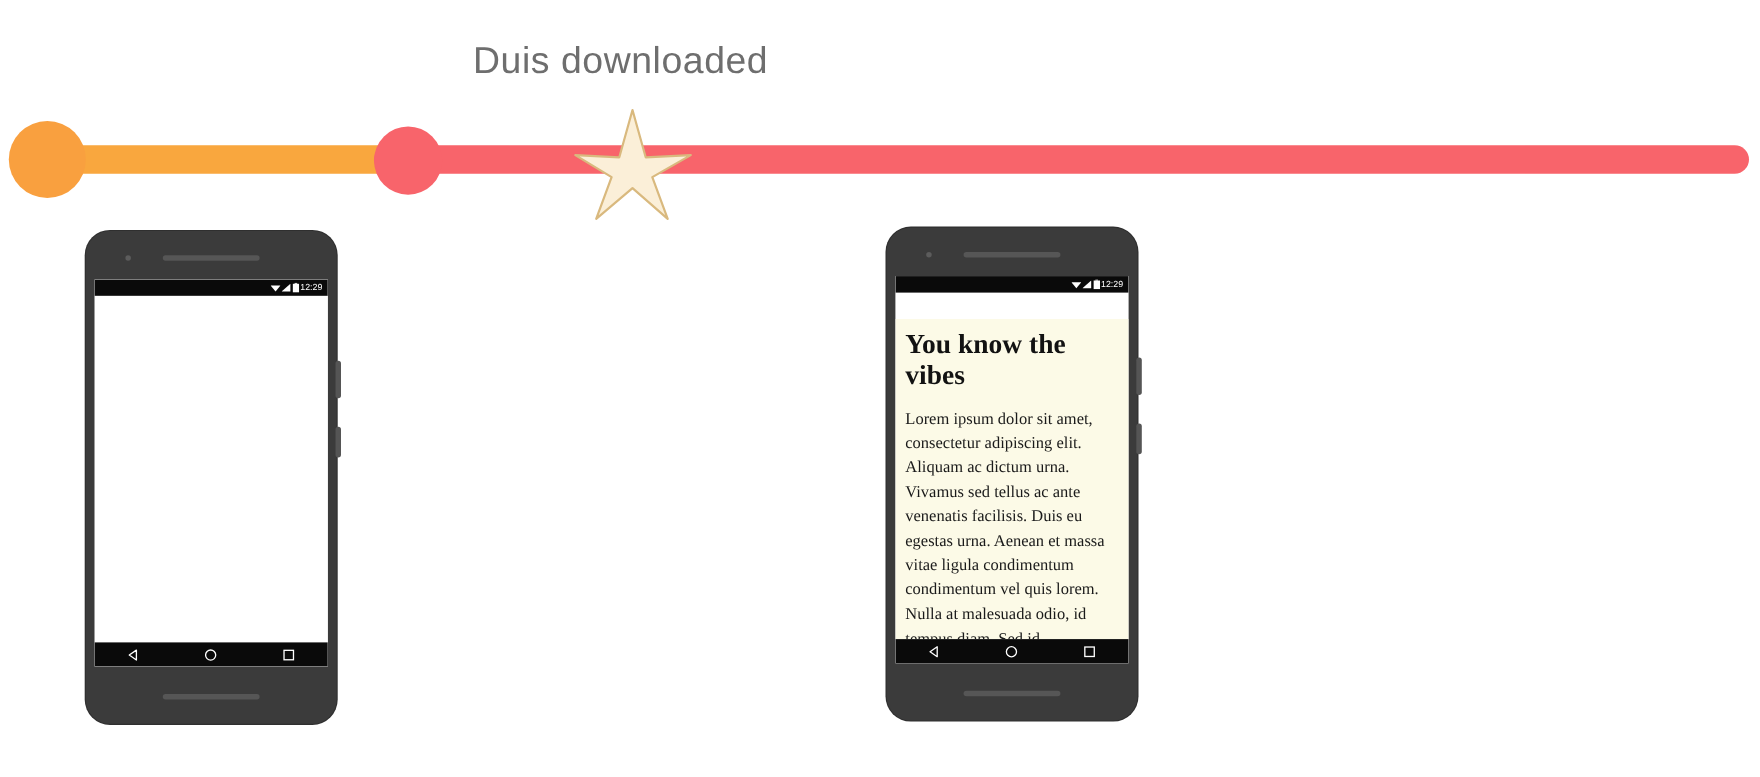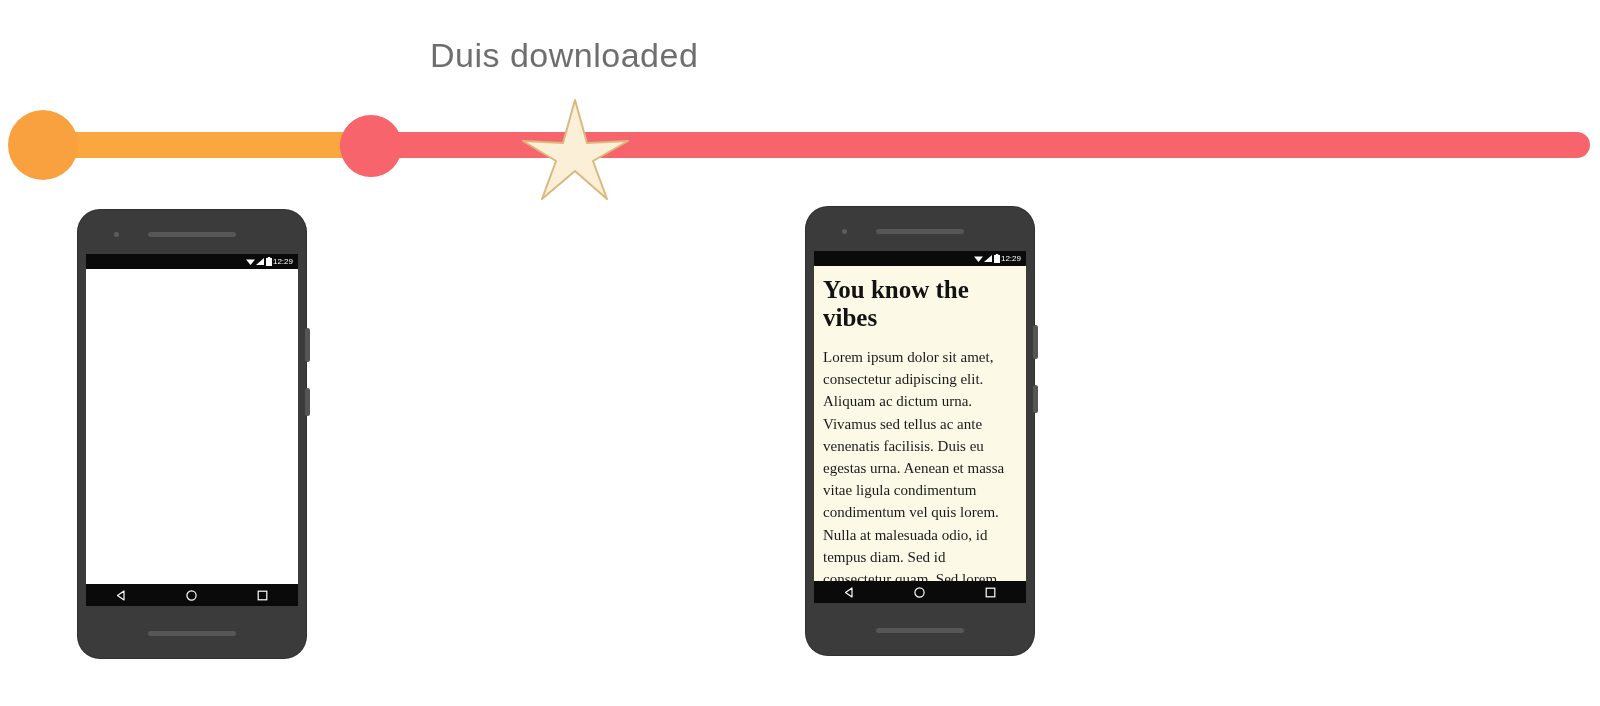--- a/index.html
+++ b/index.html
@@ -167,20 +167,21 @@
     right: 0;
     top: 15px;
     bottom: 22px;
     background: #ffffff;
     overflow: hidden;
   }
   .content.paper {
     background: #FCFAE7;
     padding: 8px 9px 0 9px;
     box-sizing: border-box;
+    margin-top: 24px;
   }
   .headline {
     font-family: "Liberation Serif", serif;
     font-weight: bold;
     font-size: 25px;
     line-height: 1.12;
     color: #121212;
     margin: 2px 0 14px 0;
   }
   .bodytext {

